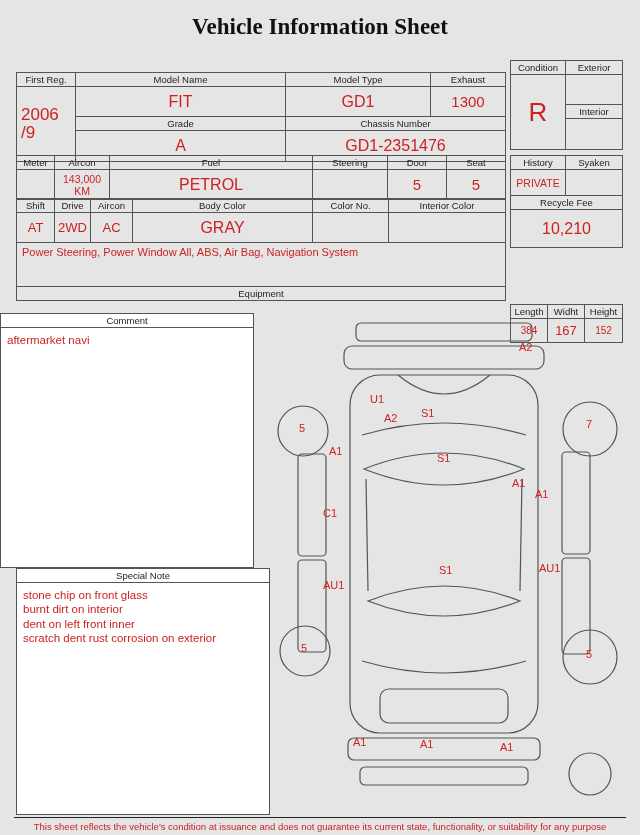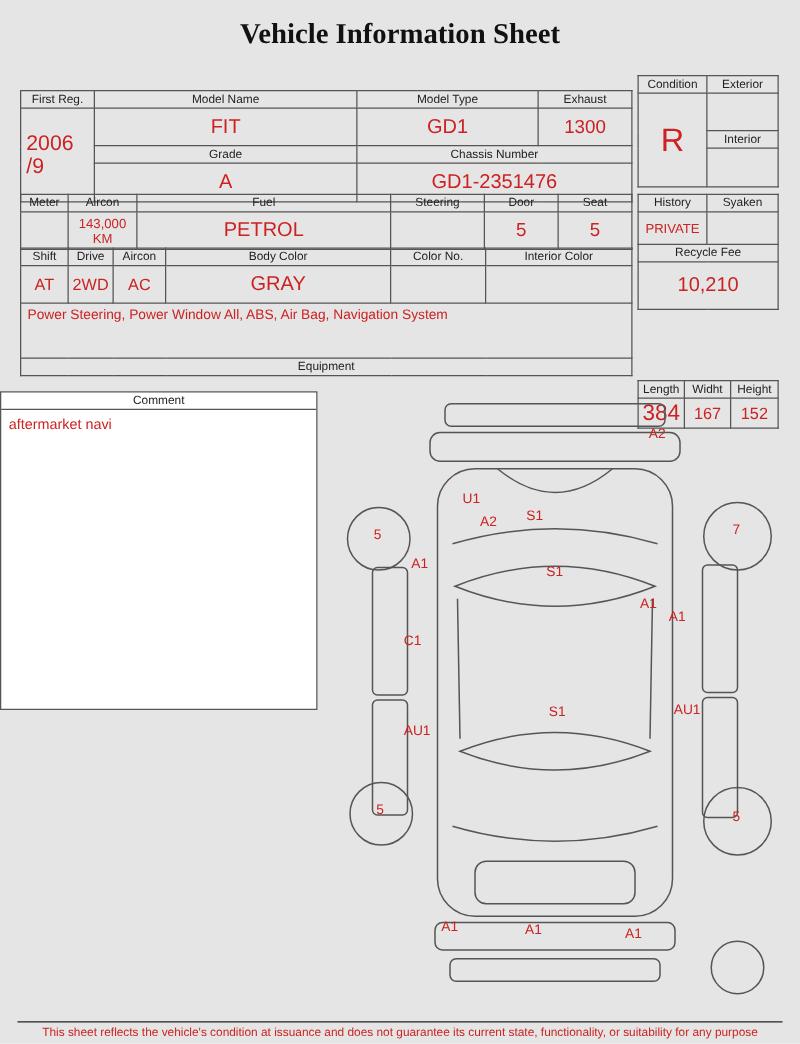--- a/index.html
+++ b/index.html
@@ -182,32 +182,39 @@
         <col style="width:37px">
         <col style="width:38px">
       </colgroup>
     <tbody>
         <tr style="height:13px">
       <td class="hdr">Length</td>
       <td class="hdr">Widht</td>
       <td class="hdr">Height</td>
     </tr>
     <tr style="height:24px">
-      <td class="val" style="font-size:18px">384</td>
+      <td class="val" style="font-size:10px">384</td>
       <td class="val" style="font-size:13px">167</td>
-      <td class="val" style="font-size:13px">152</td>
+      <td class="val" style="font-size:10px">152</td>
     </tr>
   </tbody>
     </table>
 
   <div class="box" style="left:0; top:313px; width:254px; height:255px;">
     <div class="bhdr">Comment</div>
     <div class="bbody">aftermarket navi</div>
   </div>
 
+  <div class="box" style="left:16px; top:568px; width:254px; height:247px;">
+    <div class="bhdr">Special Note</div>
+    <div class="bbody">stone chip on front glass
+burnt dirt on interior
+dent on left front inner
+scratch dent rust corrosion on exterior</div>
+  </div>
 
   <div id="diagram">
     <svg viewBox="0 0 360 490" aria-hidden="true">
       <g fill="none" stroke="#555" stroke-width="1.2">
 
         <rect x="88" y="6" width="176" height="18" rx="5"></rect>
         <rect x="76" y="29" width="200" height="23" rx="8"></rect>
 
         <rect x="82" y="58" width="188" height="358" rx="30"></rect>
 

